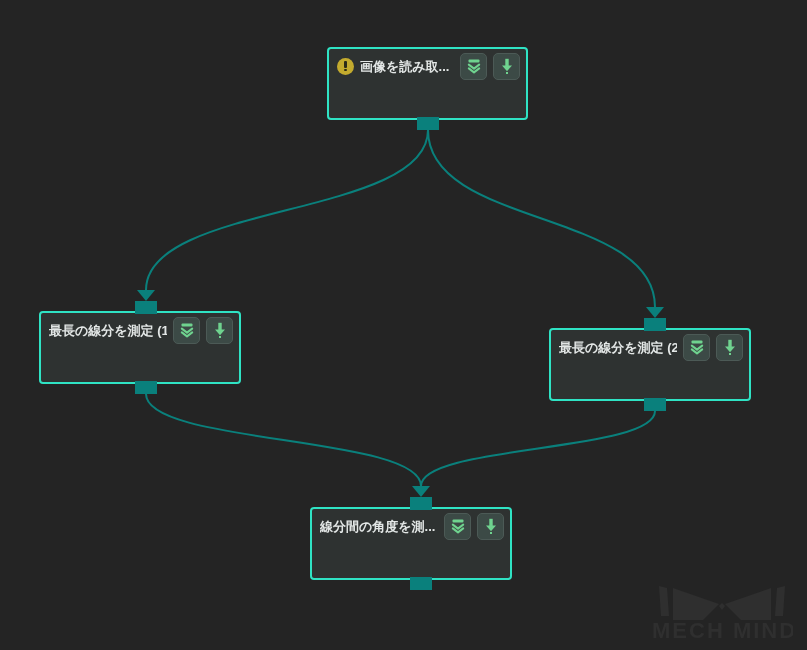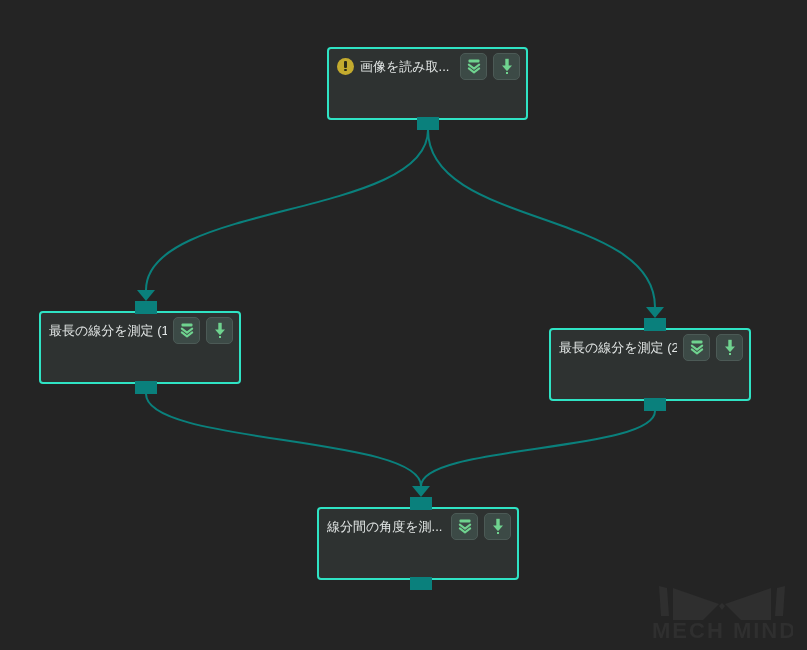--- a/index.html
+++ b/index.html
@@ -24,20 +24,21 @@
     width: 807px;
     height: 650px;
     pointer-events: none;
   }
   .node {
     position: absolute;
     box-sizing: border-box;
     background: #2e3231;
     border: 2px solid #2fe3c4;
     border-radius: 4px;
+    font-weight: bold;
   }
   .node-header {
     display: flex;
     align-items: center;
     height: 34px;
     padding: 0 6px 0 8px;
     box-sizing: border-box;
     gap: 6px;
   }
   .warn-icon {
@@ -192,21 +193,21 @@
               <rect x="7.3" y="1.8" width="3.4" height="7.4" fill="#6fd38f"></rect>
               <polygon points="4,8.4 14,8.4 9,14.2" fill="#6fd38f"></polygon>
               <rect x="8" y="15" width="2" height="2" fill="#6fd38f"></rect>
             </svg>
           </span>
         </div>
       </div>
       <div class="port-arrow" style="left: 646px; top: 307px;"></div>
       <div class="port port-rect" style="left: 644px; top: 318px;"></div>
       <div class="port port-rect" style="left: 644px; top: 398px;"></div>
-      <div class="node" style="left: 317px; top: 507px; width: 202px; height: 73px;">
+      <div class="node" style="left: 310px; top: 507px; width: 202px; height: 73px;">
         <div class="node-header">
           <span class="node-title">線分間の角度を測...</span>
           <span class="btn">
             <svg width="18" height="18" viewBox="0 0 18 18">
               <rect x="3.5" y="2.5" width="11" height="3" rx="1" fill="#6fd38f"></rect>
               <path d="M3.8 7.6 L9 11.6 L14.2 7.6" fill="none" stroke="#6fd38f" stroke-width="2" stroke-linecap="round" stroke-linejoin="round"></path>
               <path d="M3.8 11.4 L9 15.4 L14.2 11.4" fill="none" stroke="#6fd38f" stroke-width="2" stroke-linecap="round" stroke-linejoin="round"></path>
             </svg>
           </span>
           <span class="btn">

